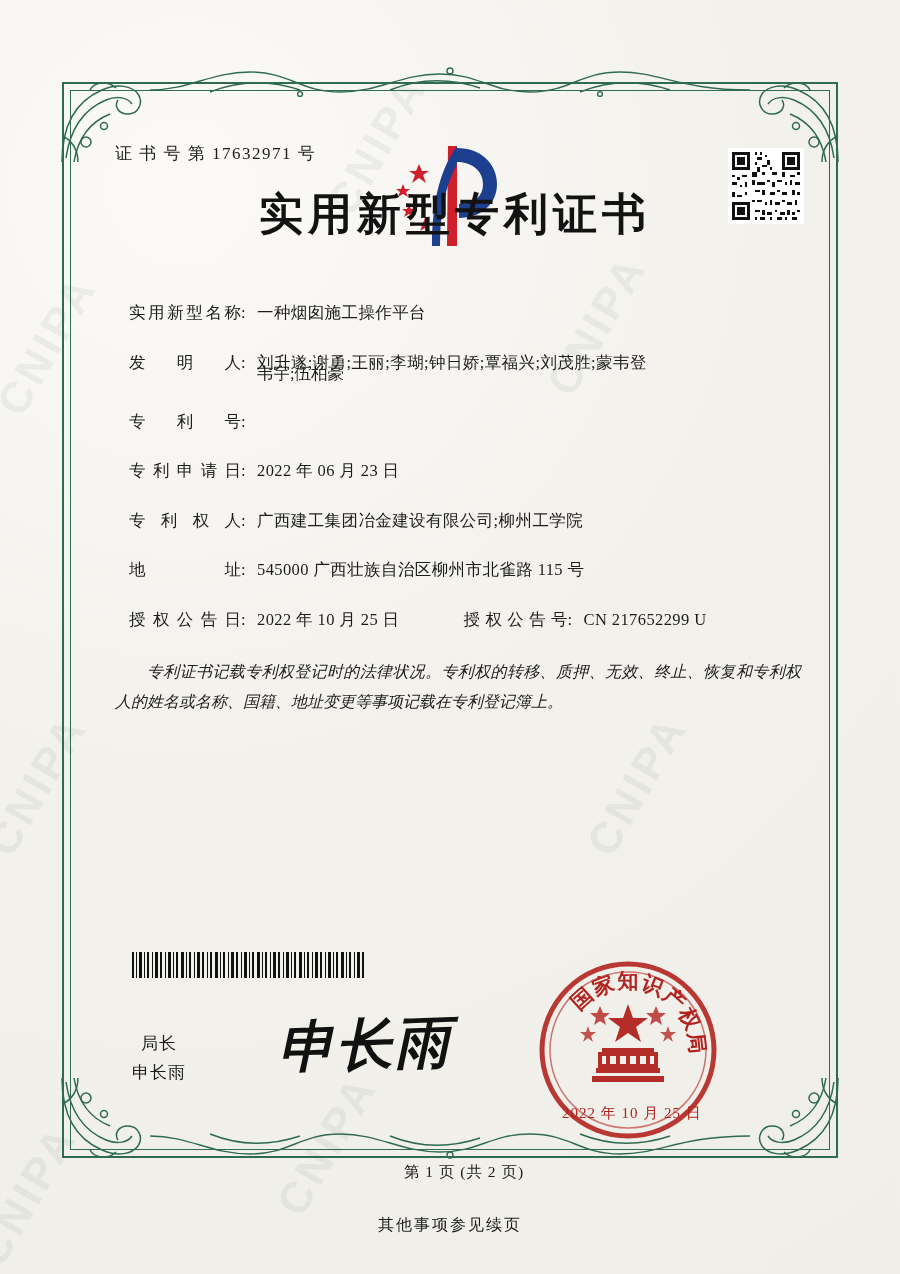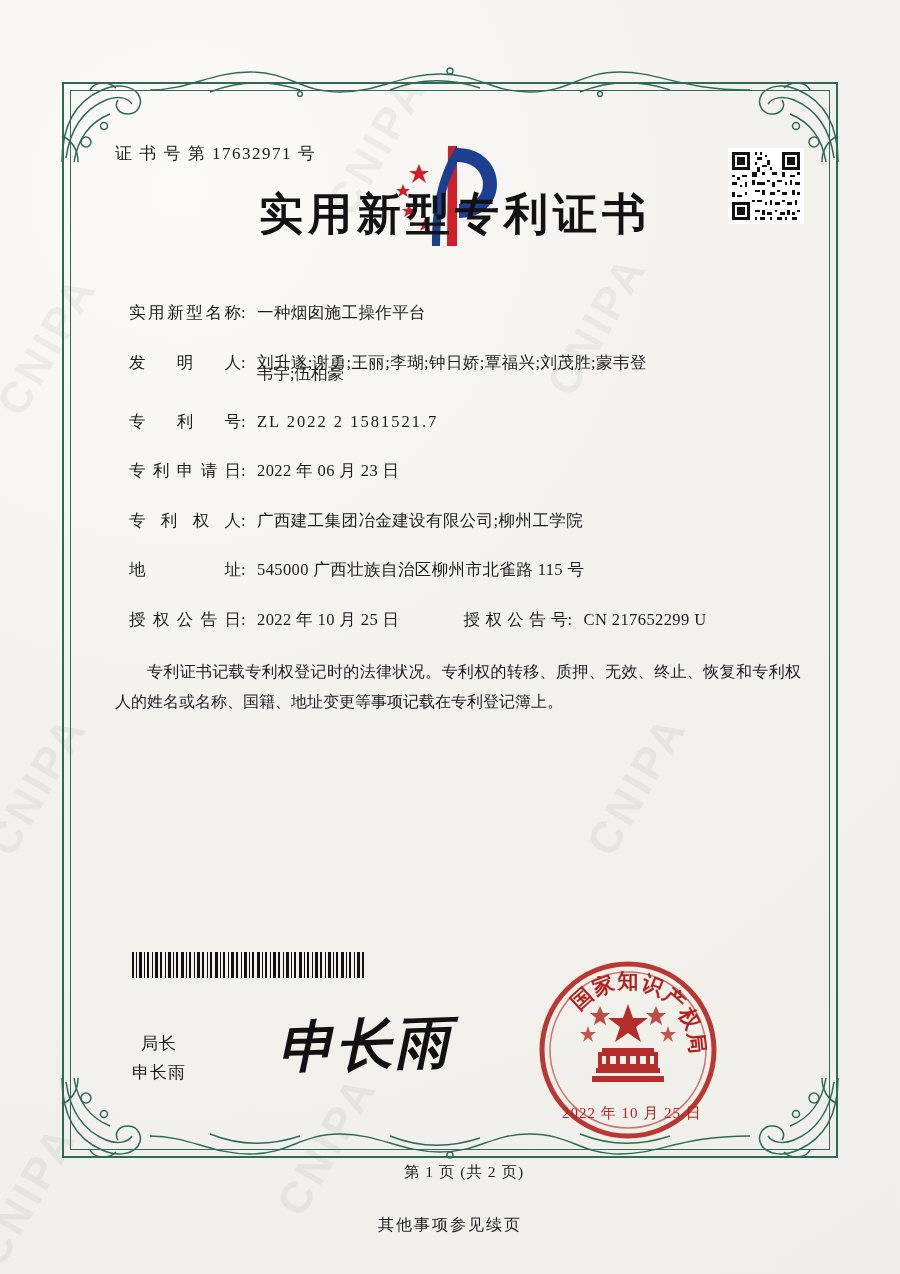--- a/index.html
+++ b/index.html
@@ -178,21 +178,21 @@
 
   .para {
     margin-top: 30px;
     margin-left: 14px;
     margin-right: 8px;
     font-size: 16px;
     line-height: 1.9;
     text-align: justify;
     text-indent: 2em;
   }
-  .para.second { margin-top: 14px; }
+  .para.second { margin-top: 14px; font-style: italic; }
 
   .barcode {
     position: absolute;
     left: 132px;
     top: 952px;
     width: 232px;
     height: 26px;
   }
   .barcode svg { width: 100%; height: 100%; display: block; }
 
@@ -464,21 +464,20 @@
     </div>
     <div class="value2">韦宇;伍柏豪</div>
 
     <div class="row">
       <div class="label spread">
         <span>专</span>
         <span>利</span>
         <span>号</span>
       </div>
       <div class="colon">:</div>
-      <div class="value mono">ZL 2022 2 1581521.7</div>
     </div>
 
     <div class="row">
       <div class="label spread">
         <span>专</span>
         <span>利</span>
         <span>申</span>
         <span>请</span>
         <span>日</span>
       </div>

